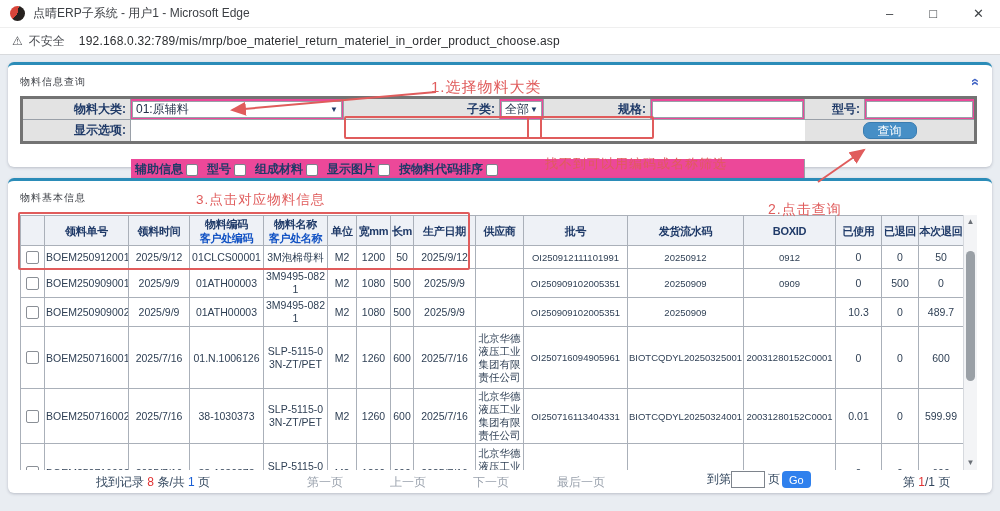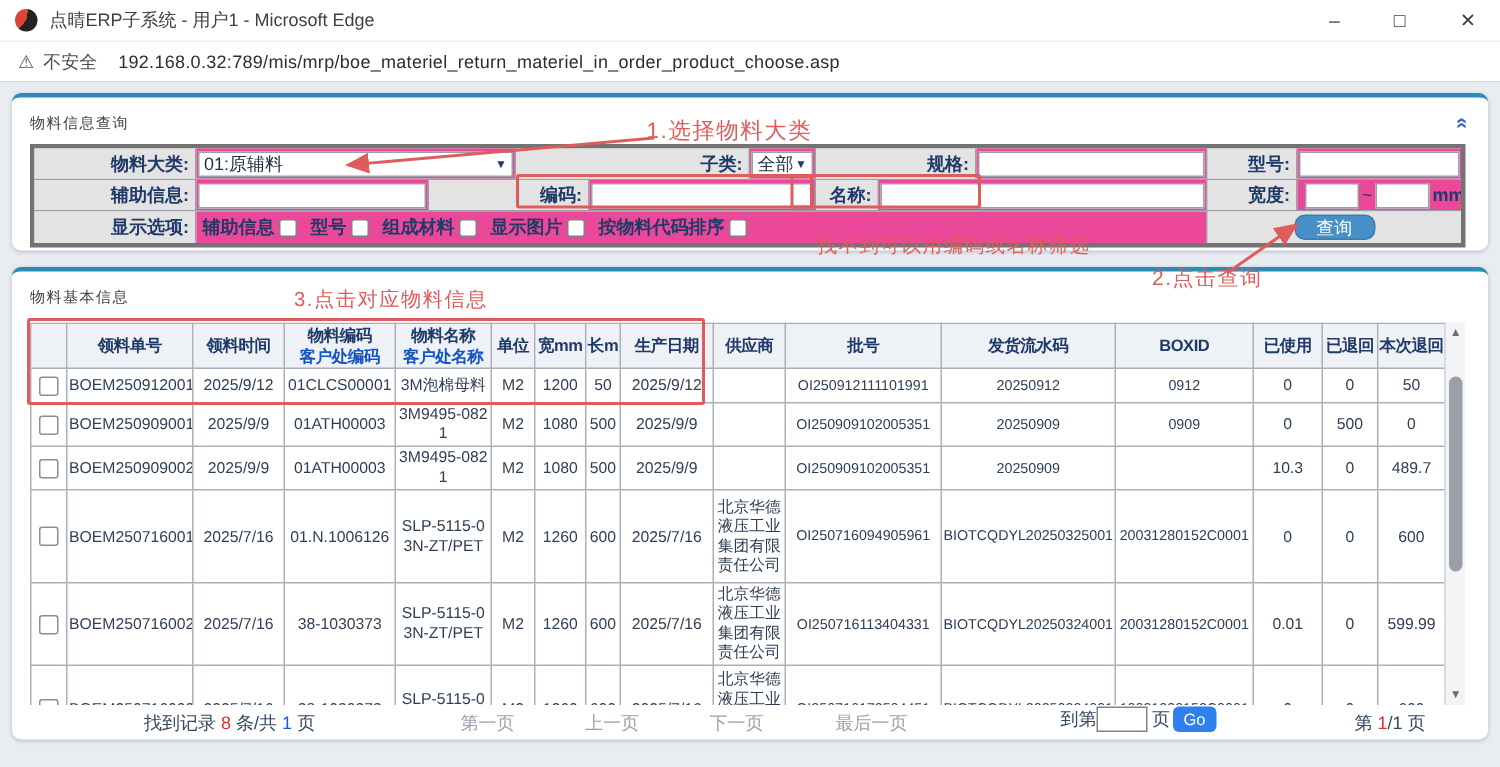--- a/index.html
+++ b/index.html
@@ -51,21 +51,21 @@
   .fcell:last-child { border-right:none; }
   .flabel { background:#e3e3e3; justify-content:flex-end; padding-right:4px;
             color:#1f3a68; font-weight:bold; font-size:12px; white-space:nowrap; }
   .ffield { background:#ec4899; padding:0 1px; }
   input.txt { width:100%; height:17px; border:1px solid #98a0a8; font-size:12px; padding:0 3px;
               font-family:inherit; color:#222; background:#fff; }
   .select { width:100%; height:17px; border:1px solid #98a0a8; background:#fff;
             display:flex; align-items:center; justify-content:space-between;
             font-size:12px; color:#22304a; padding:0 3px; cursor:default; }
   .select .chev { font-size:8px; color:#1f3a68; }
-  .opts { display:flex; align-items:center; padding-left:4px; }
+  .opts { display:flex; align-items:center; padding-left:4px;margin-top:39px; }
   .opt { display:flex; align-items:center; margin-right:9px; }
   .opt-label { font-size:12px; font-weight:bold; color:#1f3a68; white-space:nowrap; }
   .cbox { width:12px; height:12px; border:1px solid #7b828a; border-radius:2px;
           background:#fff; margin-left:3px; }
   .btncell { background:#e3e3e3; justify-content:center; }
   .query-btn { background:#478fc6; color:#fff; border:1px solid #3a7cb0; border-radius:7px;
                font-size:12px; height:17px; line-height:14px; padding:0 14px; cursor:pointer;
                font-family:inherit; }
   .wgroup { display:flex; align-items:center; width:100%; padding:0 2px; font-size:12px; color:#1f3a68; }
   .wgroup input.txt { width:36px; margin:0 2px; }
@@ -107,21 +107,21 @@
   .goto-input { width:34px; height:17px; border:1px solid #7e848c; font-size:12px; text-align:center; }
   .goto-unit { margin:0 2px 0 3px; }
   .go-btn { background:#2f80ed; color:#fff; border:none; border-radius:4px; font-size:11px;
             height:17px; padding:0 7px; cursor:pointer; font-family:inherit; }
   .p-status { left:895px; }
   
   .overlay { position:absolute; inset:0; pointer-events:none; z-index:40; }
   .ann { position:absolute; color:#e05c5c; letter-spacing:1px; }
   #ann1 { left:431px; top:78px;  font-size:15px; }
   #ann2 { left:545px; top:155px; font-size:13px; }
-  #ann3 { left:768px; top:177px; font-size:14px; }
+  #ann3 { left:768px; top:201px; font-size:14px; }
   #ann4 { left:196px; top:191px; font-size:13.5px; }
   .redbox { position:absolute; border:2px solid #e05c5c; border-radius:2px; }
   #rb-code  { left:344px; top:116px; width:198px; height:23px; }
   #rb-name  { left:527px; top:116px; width:127px; height:23px; }
   #rb-table { left:18px;  top:212px; width:452px; height:58px; }
   svg.arrows { position:absolute; left:0; top:0; width:1000px; height:511px; }
 </style>
 </head>
 <body>
 
@@ -163,43 +163,20 @@
             <span class="chev">▼</span>
           </div>
         </div>
         <div class="fcell flabel" style="width:107px">规格:</div>
         <div class="fcell ffield" style="width:154px">
           <input class="txt" style="">
         </div>
         <div class="fcell flabel" style="width:60px">型号:</div>
         <div class="fcell ffield" style="flex:1">
           <input class="txt" style="">
-        </div>
-      </div>
-      <div class="frow">
-        <div class="fcell flabel" style="width:108px">辅助信息:</div>
-        <div class="fcell ffield" style="width:155px">
-          <input class="txt" style="">
-        </div>
-        <div class="fcell flabel" style="width:107px">编码:</div>
-        <div class="fcell ffield" style="width:151px">
-          <input class="txt" style="">
-        </div>
-        <div class="fcell flabel" style="width:42px">名称:</div>
-        <div class="fcell ffield" style="width:219px">
-          <input class="txt" style="">
-        </div>
-        <div class="fcell flabel" style="width:60px">宽度:</div>
-        <div class="fcell ffield" style="flex:1">
-          <div class="wgroup">
-            <input class="txt" style="">
-            <span>~</span>
-            <input class="txt" style="">
-            <span class="wunit">mm</span>
-          </div>
         </div>
       </div>
       <div class="frow">
         <div class="fcell flabel" style="width:108px">显示选项:</div>
         <div class="fcell ffield opts" style="width:674px" id="opts-cell">
             <span class="opt">
               <span class="opt-label">辅助信息</span>
               <span class="cbox"></span>
             </span>
             <span class="opt">

